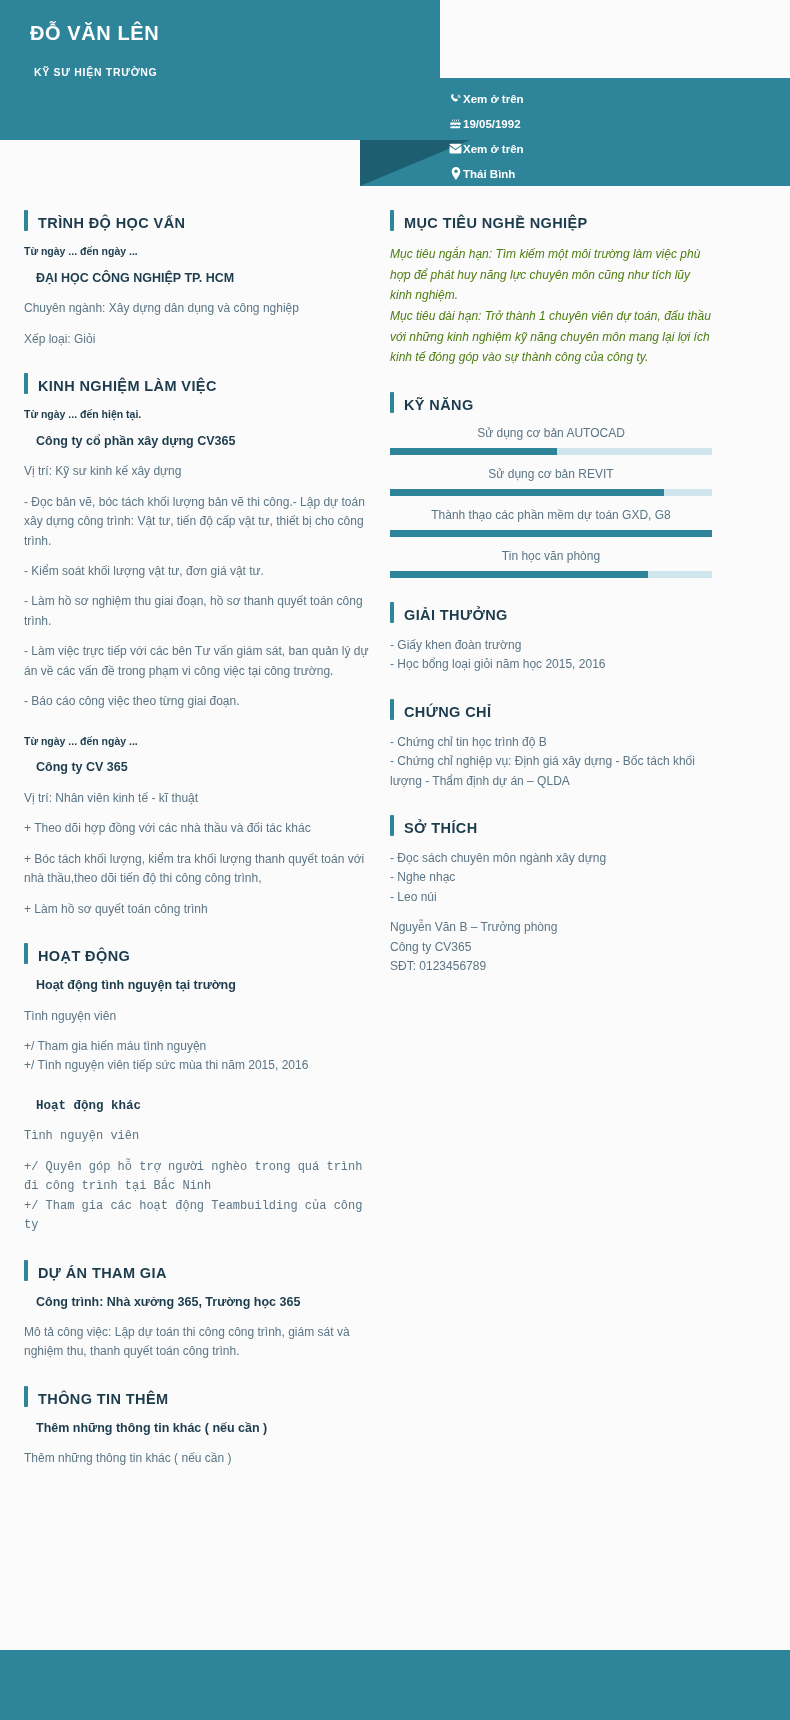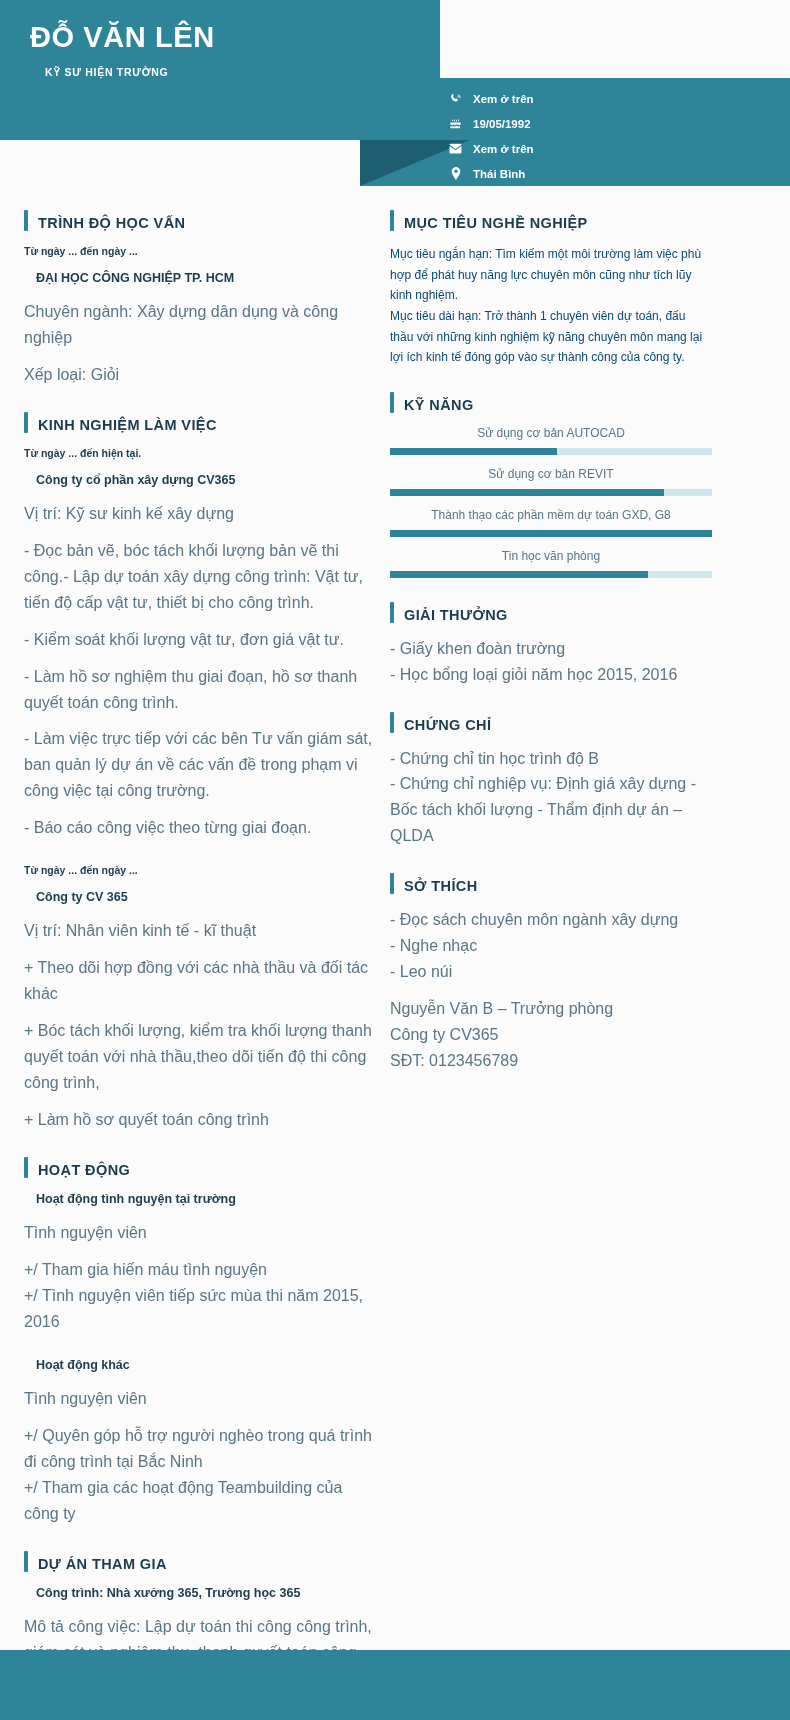--- a/index.html
+++ b/index.html
@@ -20,32 +20,32 @@
     position: absolute; left: 360px; top: 78px; width: 430px; height: 108px;
     background: #2e8499;
   }
   .hdr-fold-tri {
     position: absolute; left: 360px; top: 140px; width: 110px; height: 46px;
     background: #1d5f70;
     clip-path: polygon(0 0, 100% 0, 0 100%);
   }
   .name {
     position: absolute; left: 30px; top: 22px;
-    color: #ffffff; font-size: 29px; font-weight: 700; letter-spacing: 0.6px;
+    color: #ffffff; font-size: 20px; font-weight: 700; letter-spacing: 0.6px;
     line-height: 1.1;
   }
   .job-title {
-    position: absolute; left: 45px; top: 66px;
+    position: absolute; left: 34px; top: 66px;
     color: #ffffff; font-size: 10.5px; font-weight: 700; letter-spacing: 0.7px;
   }
   .contact-list {
     position: absolute; left: 448px; top: 86px; width: 330px;
   }
   .contact-row {
-    display: flex; align-items: center; gap: 10px;
+    display: flex; align-items: center; 
     height: 25px; color: #ffffff; font-size: 11.5px; font-weight: 700;
   }
   .contact-ico {
     width: 15px; display: flex; align-items: center; justify-content: center;
     font-size: 12px; line-height: 1; color: #fff; flex: 0 0 15px;
   }
   .contact-ico svg { display: block; }
 
   
   .body-wrap { position: absolute; left: 0; top: 186px; width: 790px; }
@@ -64,26 +64,26 @@
 
   .sub-bold {
     color: #1c3c4d; font-size: 10.5px; font-weight: 700;
     margin-bottom: 11px; line-height: 1.4;
   }
   .item-title {
     color: #1c3c4d; font-size: 12.5px; font-weight: 700;
     margin-bottom: 12px; line-height: 1.4; padding-left: 12px;
   }
   .txt {
-    color: #5b7585; font-size: 16px; line-height: 1.62;
+    color: #5b7585; font-size: 12px; line-height: 1.62;
     margin-bottom: 11px;
   }
   .txt.tight { margin-bottom: 0; }
   .para {
-    color: #0c4a6e; font-size: 12px; line-height: 1.72;
+    color: #4d7c0f; font-size: 12px; line-height: 1.72; font-style: italic;
   }
 
   
   .skill { margin-bottom: 12px; text-align: center; }
   .skill-name { color: #5b7585; font-size: 12px; margin-bottom: 8px; }
   .skill-track { width: 100%; height: 7px; background: #cfe6ec; }
   .skill-fill { height: 7px; background: #2e8499; }
 
   
   .footer { position: absolute; left: 0; bottom: 0; width: 790px; height: 70px; background: #2e8499; }
@@ -193,21 +193,21 @@
           <span class="sec-title">HOẠT ĐỘNG</span>
         </div>
 
         <div>
           <div class="item-title">Hoạt động tình nguyện tại trường</div>
           <div class="txt">Tình nguyện viên</div>
           <div class="txt tight">+/ Tham gia hiến máu tình nguyện</div>
           <div class="txt">+/ Tình nguyện viên tiếp sức mùa thi năm 2015, 2016</div>
         </div>
 
-        <div style="margin-top:22px;">
+        <div style="margin-top:22px;font-family:Liberation Mono, monospace;">
           <div class="item-title">Hoạt động khác</div>
           <div class="txt">Tình nguyện viên</div>
           <div class="txt tight">+/ Quyên góp hỗ trợ người nghèo trong quá trình đi công trình tại Bắc Ninh</div>
           <div class="txt">+/ Tham gia các hoạt động Teambuilding của công ty</div>
         </div>
       </div>
 
       <div class="sec">
         <div class="sec-head">
           <span class="sec-bar"></span>

